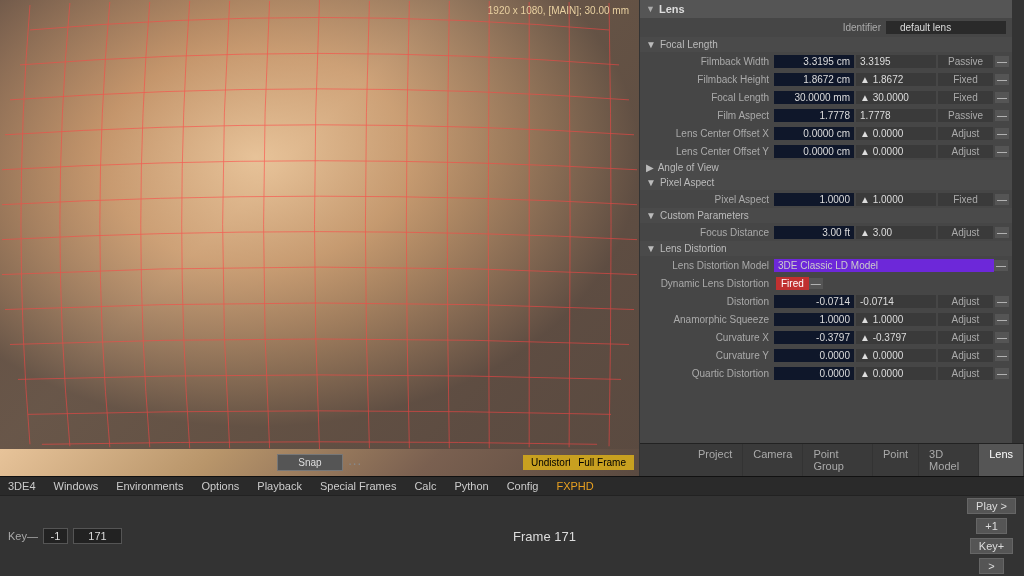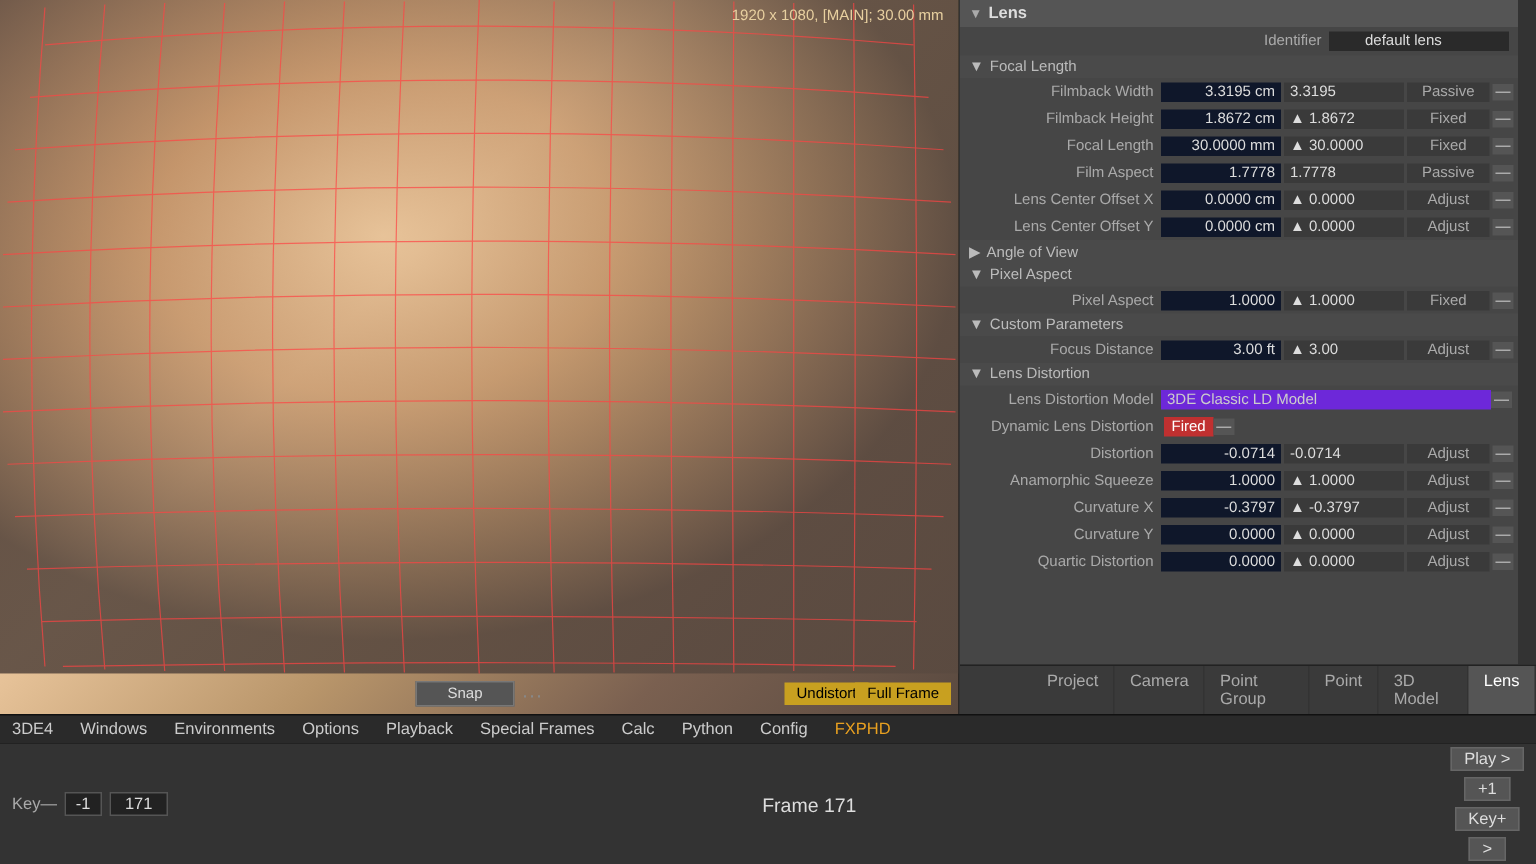--- a/index.html
+++ b/index.html
@@ -19,21 +19,21 @@
     .top-area {
       display: flex;
       flex: 1;
       overflow: hidden;
     }
 
     
     .viewport {
       flex: 1;
       position: relative;
-      background: #000000;
+      background: #4c1d95;
       overflow: hidden;
     }
 
     .viewport-image {
       width: 100%;
       height: 100%;
       background: linear-gradient(135deg, #8b6a5a 0%, #c4956b 20%, #e8c49a 40%, #b8956a 60%, #7a6050 80%, #5a4a40 100%);
       position: relative;
     }
 
@@ -164,21 +164,21 @@
     }
 
     .identifier-label {
       color: #aaa;
       font-size: 10px;
     }
 
     .identifier-value {
       background: #2a2a2a;
       color: #ddd;
-      padding: 1px 24px;
+      padding: 1px 14px;
       font-size: 10px;
       min-width: 120px;
     }
 
     
     .param-row {
       display: flex;
       align-items: center;
       padding: 1px 4px;
       min-height: 18px;
@@ -617,21 +617,21 @@
   <span class="menu-item">Special Frames</span>
   <span class="menu-item">Calc</span>
   <span class="menu-item">Python</span>
   <span class="menu-item">Config</span>
   <span class="menu-item highlight">FXPHD</span>
 </div>
 
 <div class="bottom-bar">
   <span class="bottom-bar-label">Key—</span>
   <input class="key-input" value="-1" style="width: 25px;">
-  <input class="key-input" value="171" style="width: 39px;">
+  <input class="key-input" value="171" style="width: 49px;">
   <span class="frame-display">Frame 171</span>
   <div class="play-controls">
     <button class="play-btn">Play &gt;</button>
     <button class="play-btn">+1</button>
     <button class="play-btn">Key+</button>
     <button class="play-btn">&gt;</button>
   </div>
 </div>
 
 </body></html>

